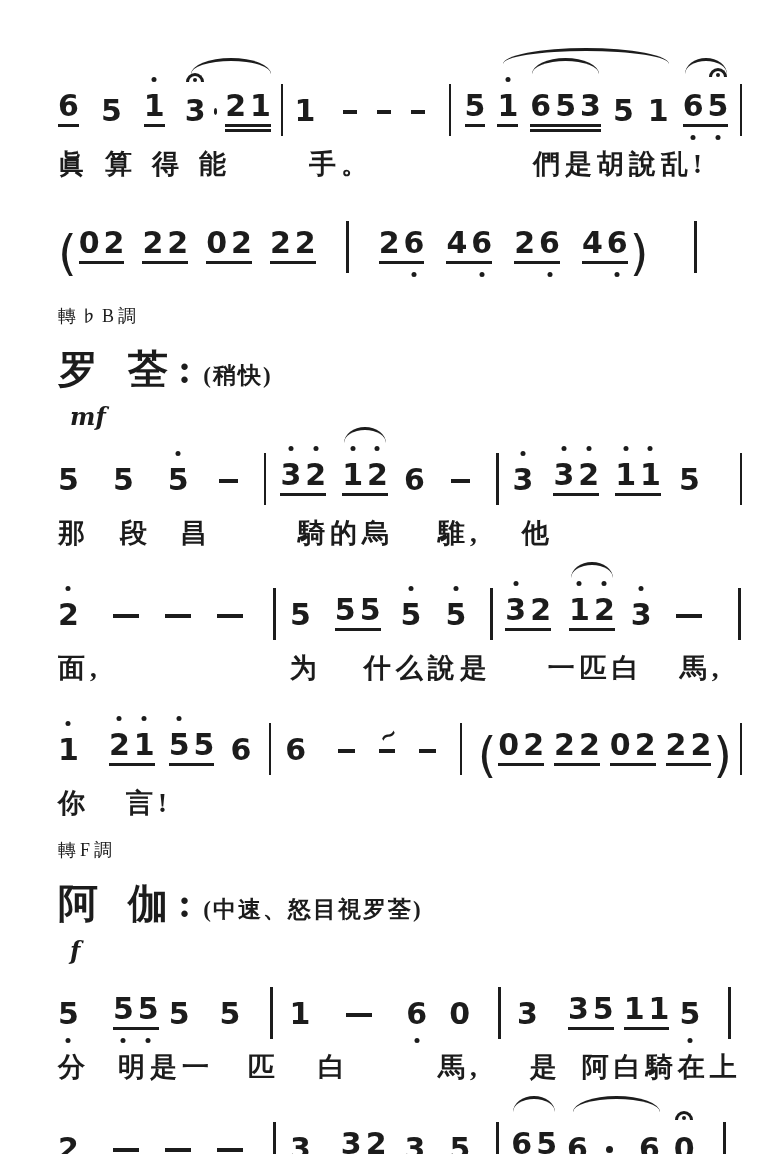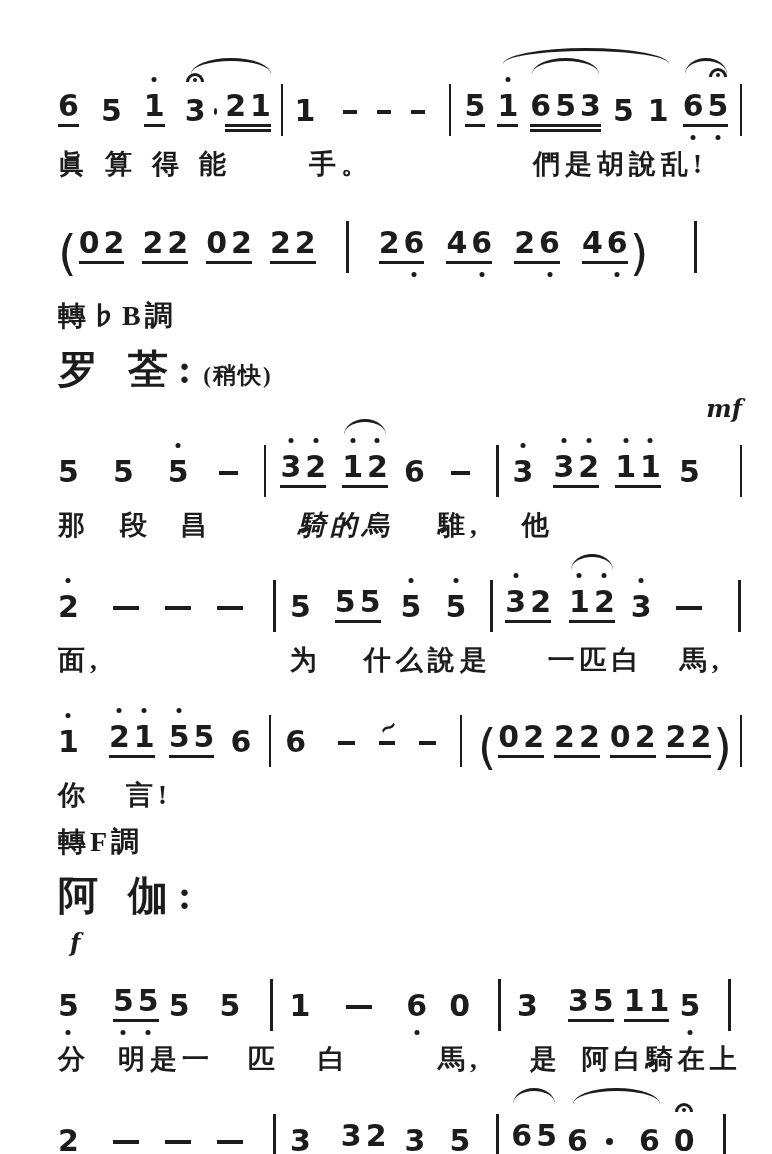--- a/index.html
+++ b/index.html
@@ -62,22 +62,22 @@
   }
   
   .lyrics{
     display:flex;align-items:flex-start;
     font-family:"Liberation Serif",serif;font-weight:700;
     font-size:27px;line-height:34px;letter-spacing:5px;
   }
   .lyr{white-space:pre;}
   
   .label{
-    font-family:"Liberation Serif",serif;font-weight:700;
-    font-size:28px;line-height:32px;letter-spacing:4px;
+    font-family:"Liberation Serif",serif;font-weight:400;
+    font-size:18px;line-height:32px;letter-spacing:4px;
   }
   .speaker{display:flex;align-items:baseline;font-family:"Liberation Serif",serif;font-weight:700;}
   .spk-name{font-size:40px;letter-spacing:10px;}
   .spk-dir{font-size:23px;letter-spacing:2px;margin-left:2px;}
   .dyn{
     font-family:"DejaVu Serif",serif;font-style:italic;font-weight:700;
     font-size:24px;line-height:24px;margin-left:12px;
   }
 </style>
 </head>
@@ -163,21 +163,21 @@
         <span class="note"><span class="num">6</span><span class="dot below"></span></span>
       </span>
       <span class="tok paren" style="margin-left: 2px;">)</span>
       <span class="tok bar" style="margin-left: 46px;"></span>
     </div>
     <div class="line label" style="margin-top: 16px;">轉♭B調</div>
     <div class="line speaker" style="margin-top: 10px;">
       <span class="spk-name">罗 荃:</span>
       <span class="spk-dir">(稍快)</span>
     </div>
-    <div class="line dyn" style="margin-top: 0; text-align: right;">mf</div>
+    <div class="line dyn" style="margin-top: 8px;">mf</div>
     <div class="line music" style="margin-top: -10px;">
       <span class="note tok"><span class="num">5</span></span>
       <span class="note tok" style="margin-left: 34px;"><span class="num">5</span></span>
       <span class="note tok" style="margin-left: 34px;"><span class="dot above"></span><span class="num">5</span></span>
       <span class="tok dash" style="margin-left: 30px;"></span>
       <span class="tok bar" style="margin-left: 26px;"></span>
       <span class="tok grp ul1" style="margin-left: 14px;">
         <span class="note"><span class="dot above"></span><span class="num">3</span></span>
         <span class="note"><span class="dot above"></span><span class="num">2</span></span>
       </span>
@@ -198,21 +198,21 @@
         <span class="note"><span class="dot above"></span><span class="num">1</span></span>
       </span>
       <span class="note tok" style="margin-left: 18px;"><span class="num">5</span></span>
       <span class="tok bar" style="margin-left: 40px;"></span>
       <div class="slur" style="left: 286px; width: 42px; top: 8px;"></div>
     </div>
     <div class="line lyrics" style="margin-top: 0px;">
       <span class="lyr">那</span>
       <span class="lyr" style="margin-left: 30px;">段</span>
       <span class="lyr" style="margin-left: 28px;">昌</span>
-      <span class="lyr" style="margin-left: 86px; font-style: italic;">騎的烏</span>
+      <span class="lyr" style="margin-left: 86px;">騎的烏</span>
       <span class="lyr" style="margin-left: 44px;">騅,</span>
       <span class="lyr" style="margin-left: 40px;">他</span>
     </div>
     <div class="line music" style="margin-top: 4px;">
       <span class="note tok"><span class="dot above"></span><span class="num">2</span></span>
       <span class="tok dash" style="margin-left: 34px;"></span>
       <span class="tok dash" style="margin-left: 26px;"></span>
       <span class="tok dash" style="margin-left: 26px;"></span>
       <span class="tok bar" style="margin-left: 30px;"></span>
       <span class="note tok" style="margin-left: 14px;"><span class="num">5</span></span>
@@ -282,20 +282,21 @@
       <span class="tok paren" style="margin-left: 2px;">)</span>
       <span class="tok bar" style="margin-left: 8px;"></span>
     </div>
     <div class="line lyrics" style="margin-top: 0px;">
       <span class="lyr">你</span>
       <span class="lyr" style="margin-left: 36px;">言!</span>
     </div>
     <div class="line label" style="margin-top: 14px;">轉F調</div>
     <div class="line speaker" style="margin-top: 10px;">
       <span class="spk-name">阿 伽:</span>
+      <span class="spk-dir">(中速、怒目視罗荃)</span>
     </div>
     <div class="line dyn" style="margin-top: 8px;">f</div>
     <div class="line music" style="margin-top: -10px;">
       <span class="note tok"><span class="num">5</span><span class="dot below"></span></span>
       <span class="tok grp ul1" style="margin-left: 34px;">
         <span class="note"><span class="num">5</span><span class="dot below"></span></span>
         <span class="note"><span class="num">5</span><span class="dot below"></span></span>
       </span>
       <span class="note tok" style="margin-left: 10px;"><span class="num">5</span></span>
       <span class="note tok" style="margin-left: 30px;"><span class="num">5</span></span>

